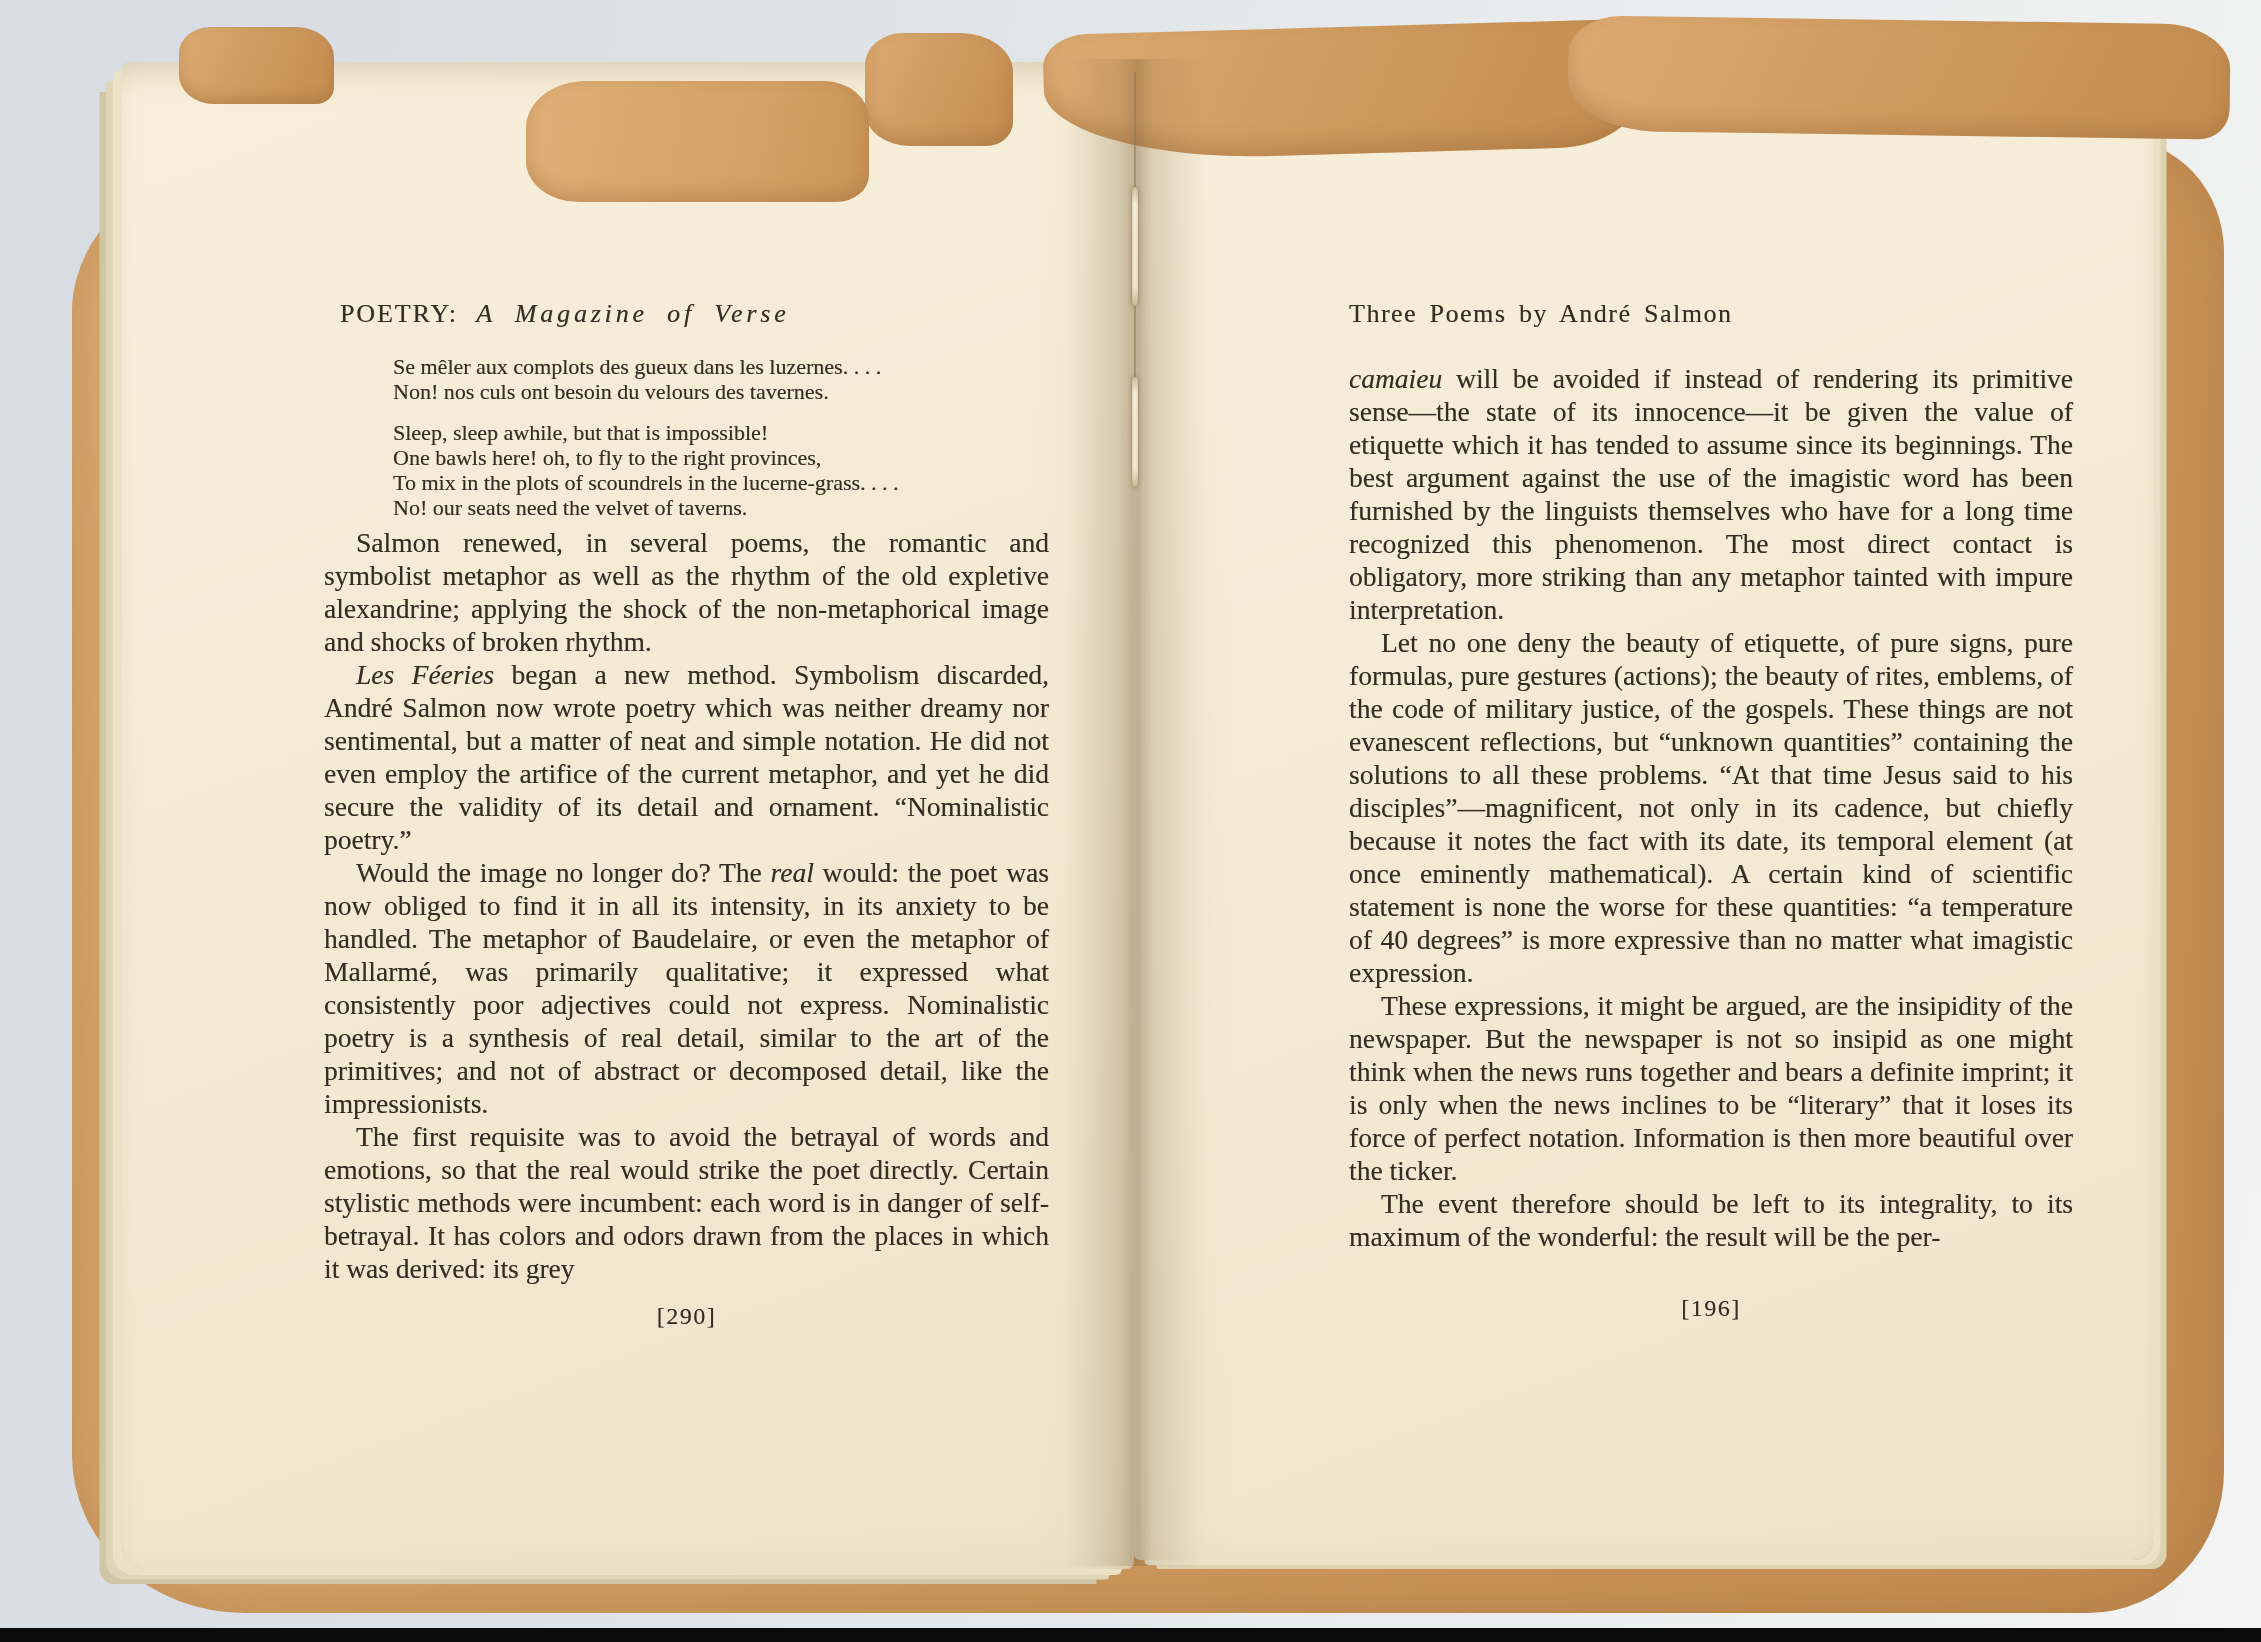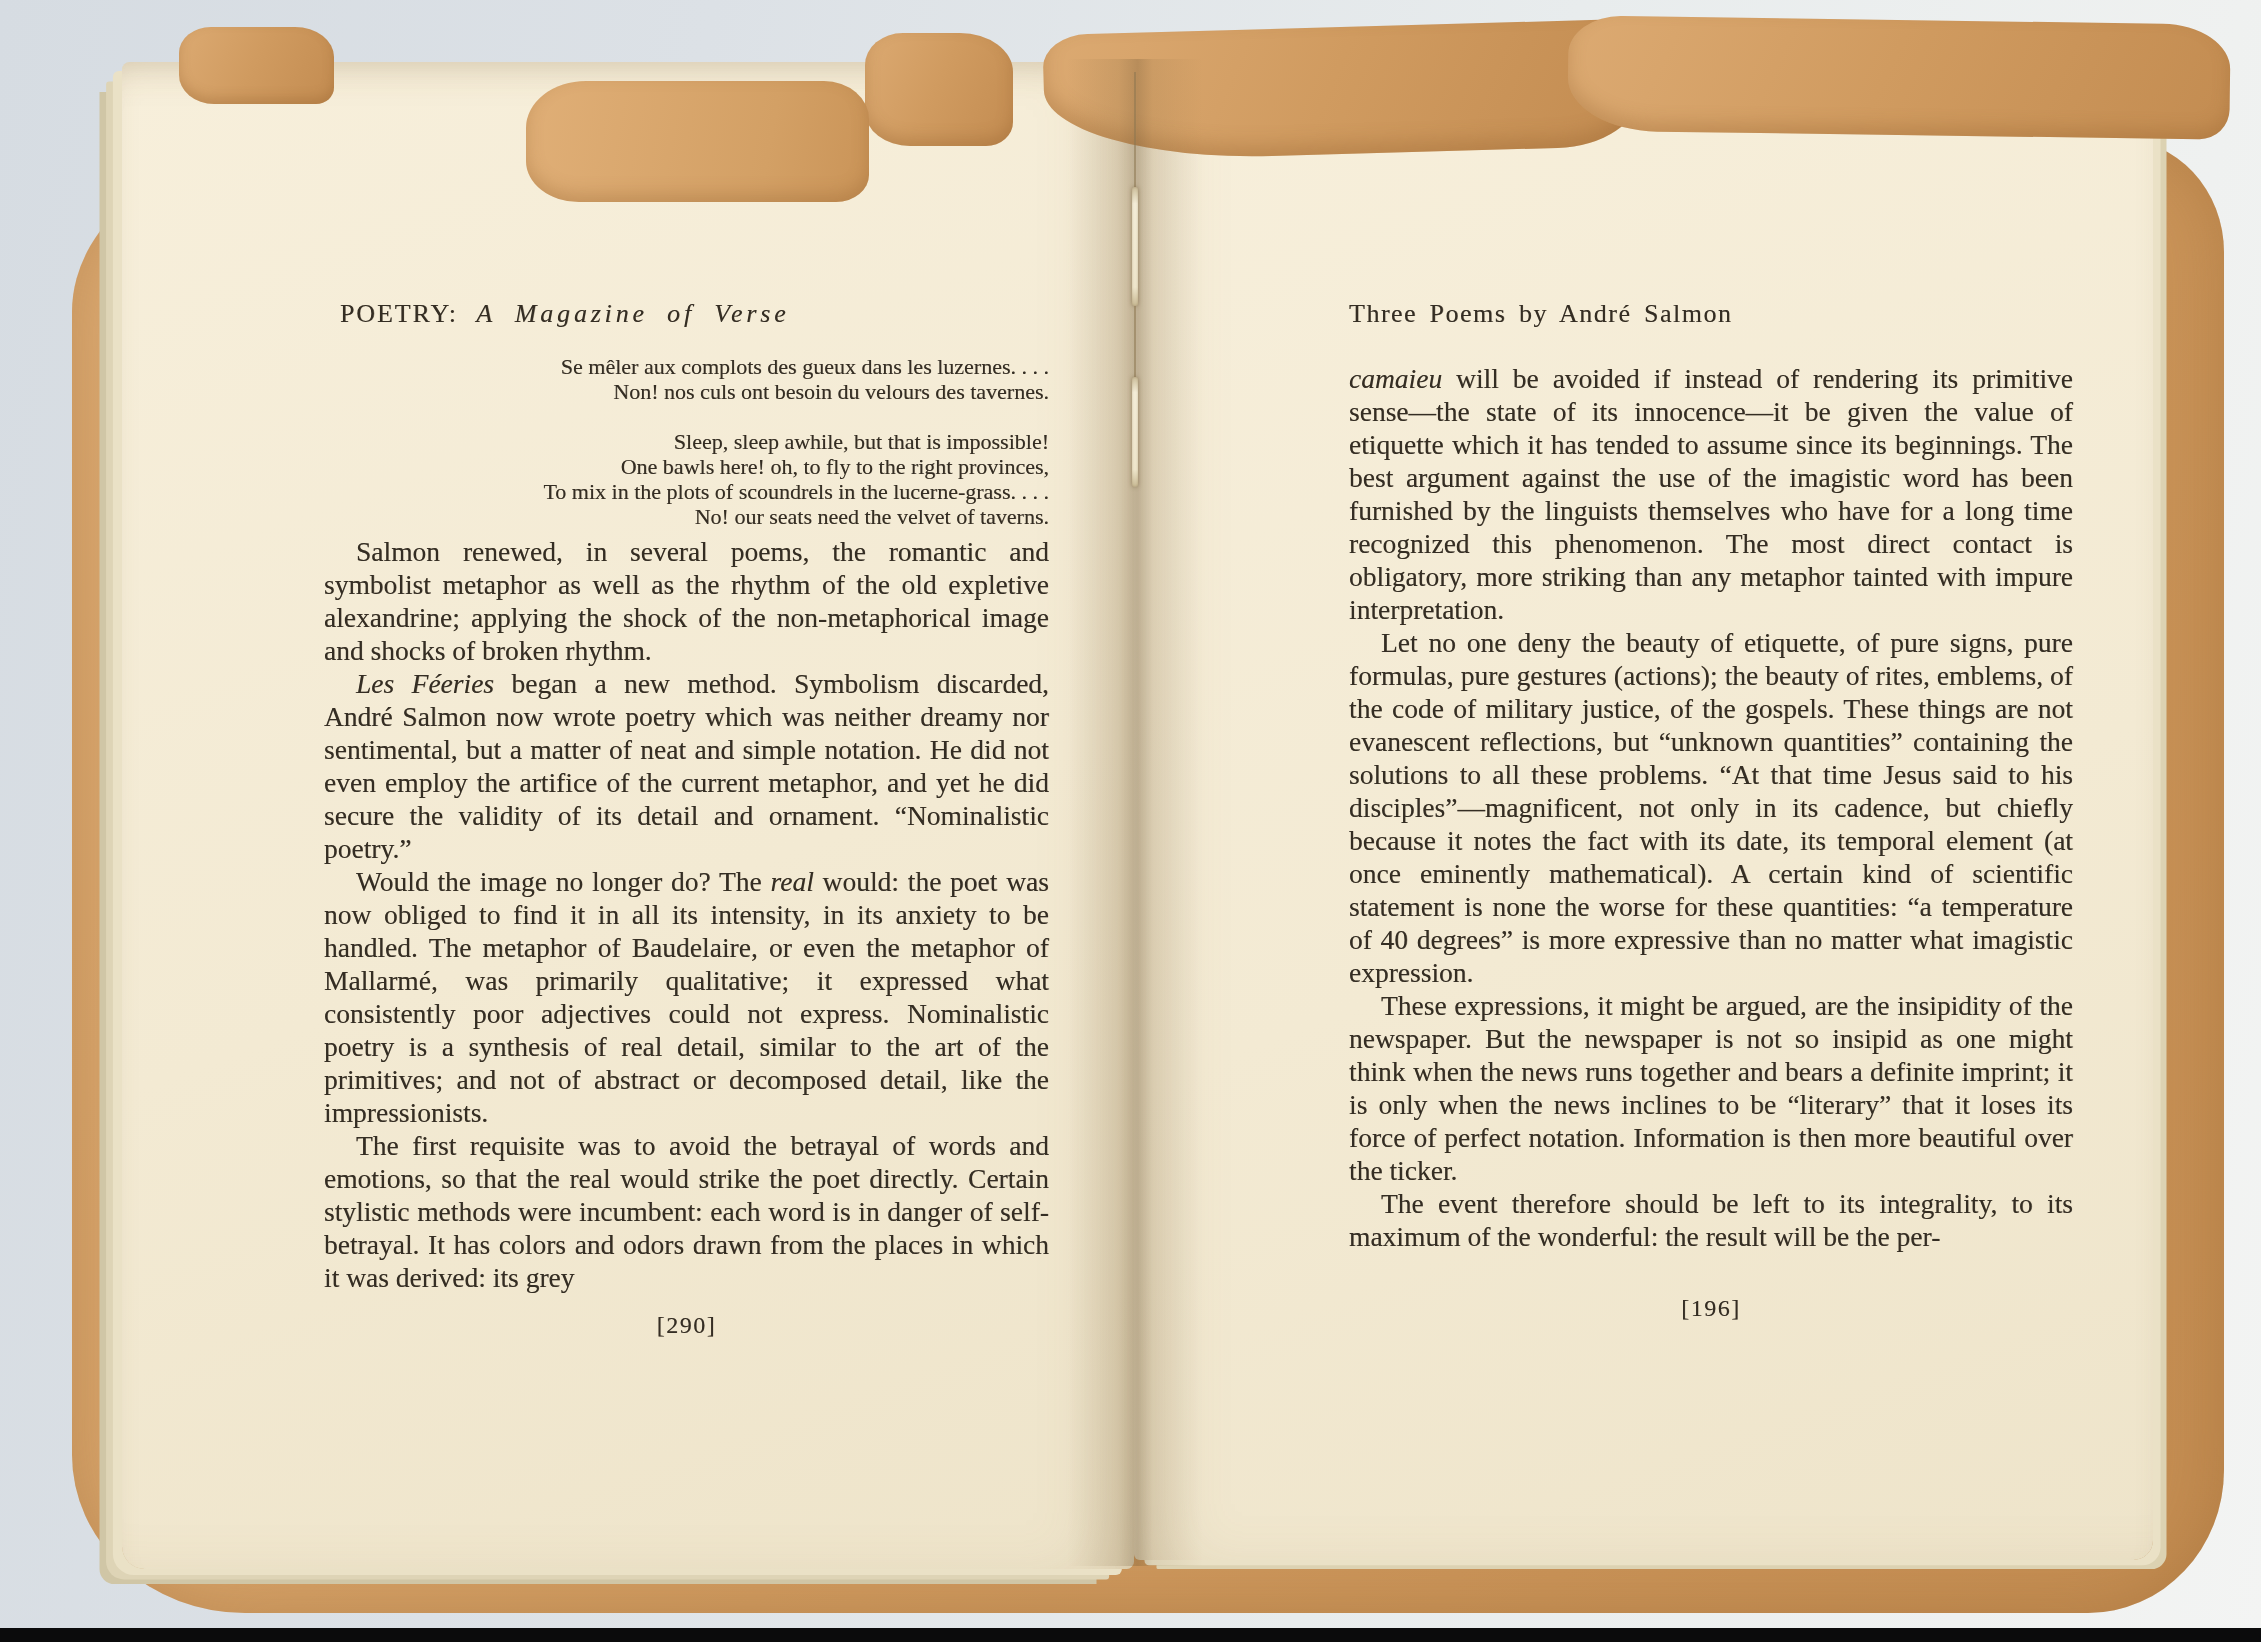--- a/index.html
+++ b/index.html
@@ -78,22 +78,22 @@
   .text-left  { left:202px; top:235px; width:725px; }
   .text-right { left:215px; top:238px; width:724px; }
 
   .running-head { font-size:26px; line-height:33px; white-space:nowrap; }
   .running-head .head-label { letter-spacing:1.9px;margin-left:16px; }
   .running-head .head-title { font-style:italic; letter-spacing:3.8px; word-spacing:9px; margin-left:12px; }
   .running-head-right { text-align:left; font-size:26px; line-height:33px;
     letter-spacing:1.5px; word-spacing:4.5px; margin-bottom:32px; }
   .text-left .running-head { margin-bottom:24px; }
 
-  .quote { margin-left:69px; font-size:22px; line-height:25px; margin-bottom:6px;text-align:right; }
-  .stanza + .stanza { margin-top:25px; }
+  .quote { margin-left:69px; font-size:22px; line-height:25px; margin-bottom:6px; }
+  .stanza + .stanza { margin-top:16px; }
 
   .para { font-size:27.5px; line-height:33px; text-align:justify; margin:0; }
   .para.indent { text-indent:32px; }
   .para em { font-style:italic; }
 
   .page-num { text-align:center; font-size:24px; letter-spacing:1.5px; }
   .text-left  .page-num { margin-top:18px; }
   .text-right .page-num { margin-top:42px; }
 </style>
 </head>

